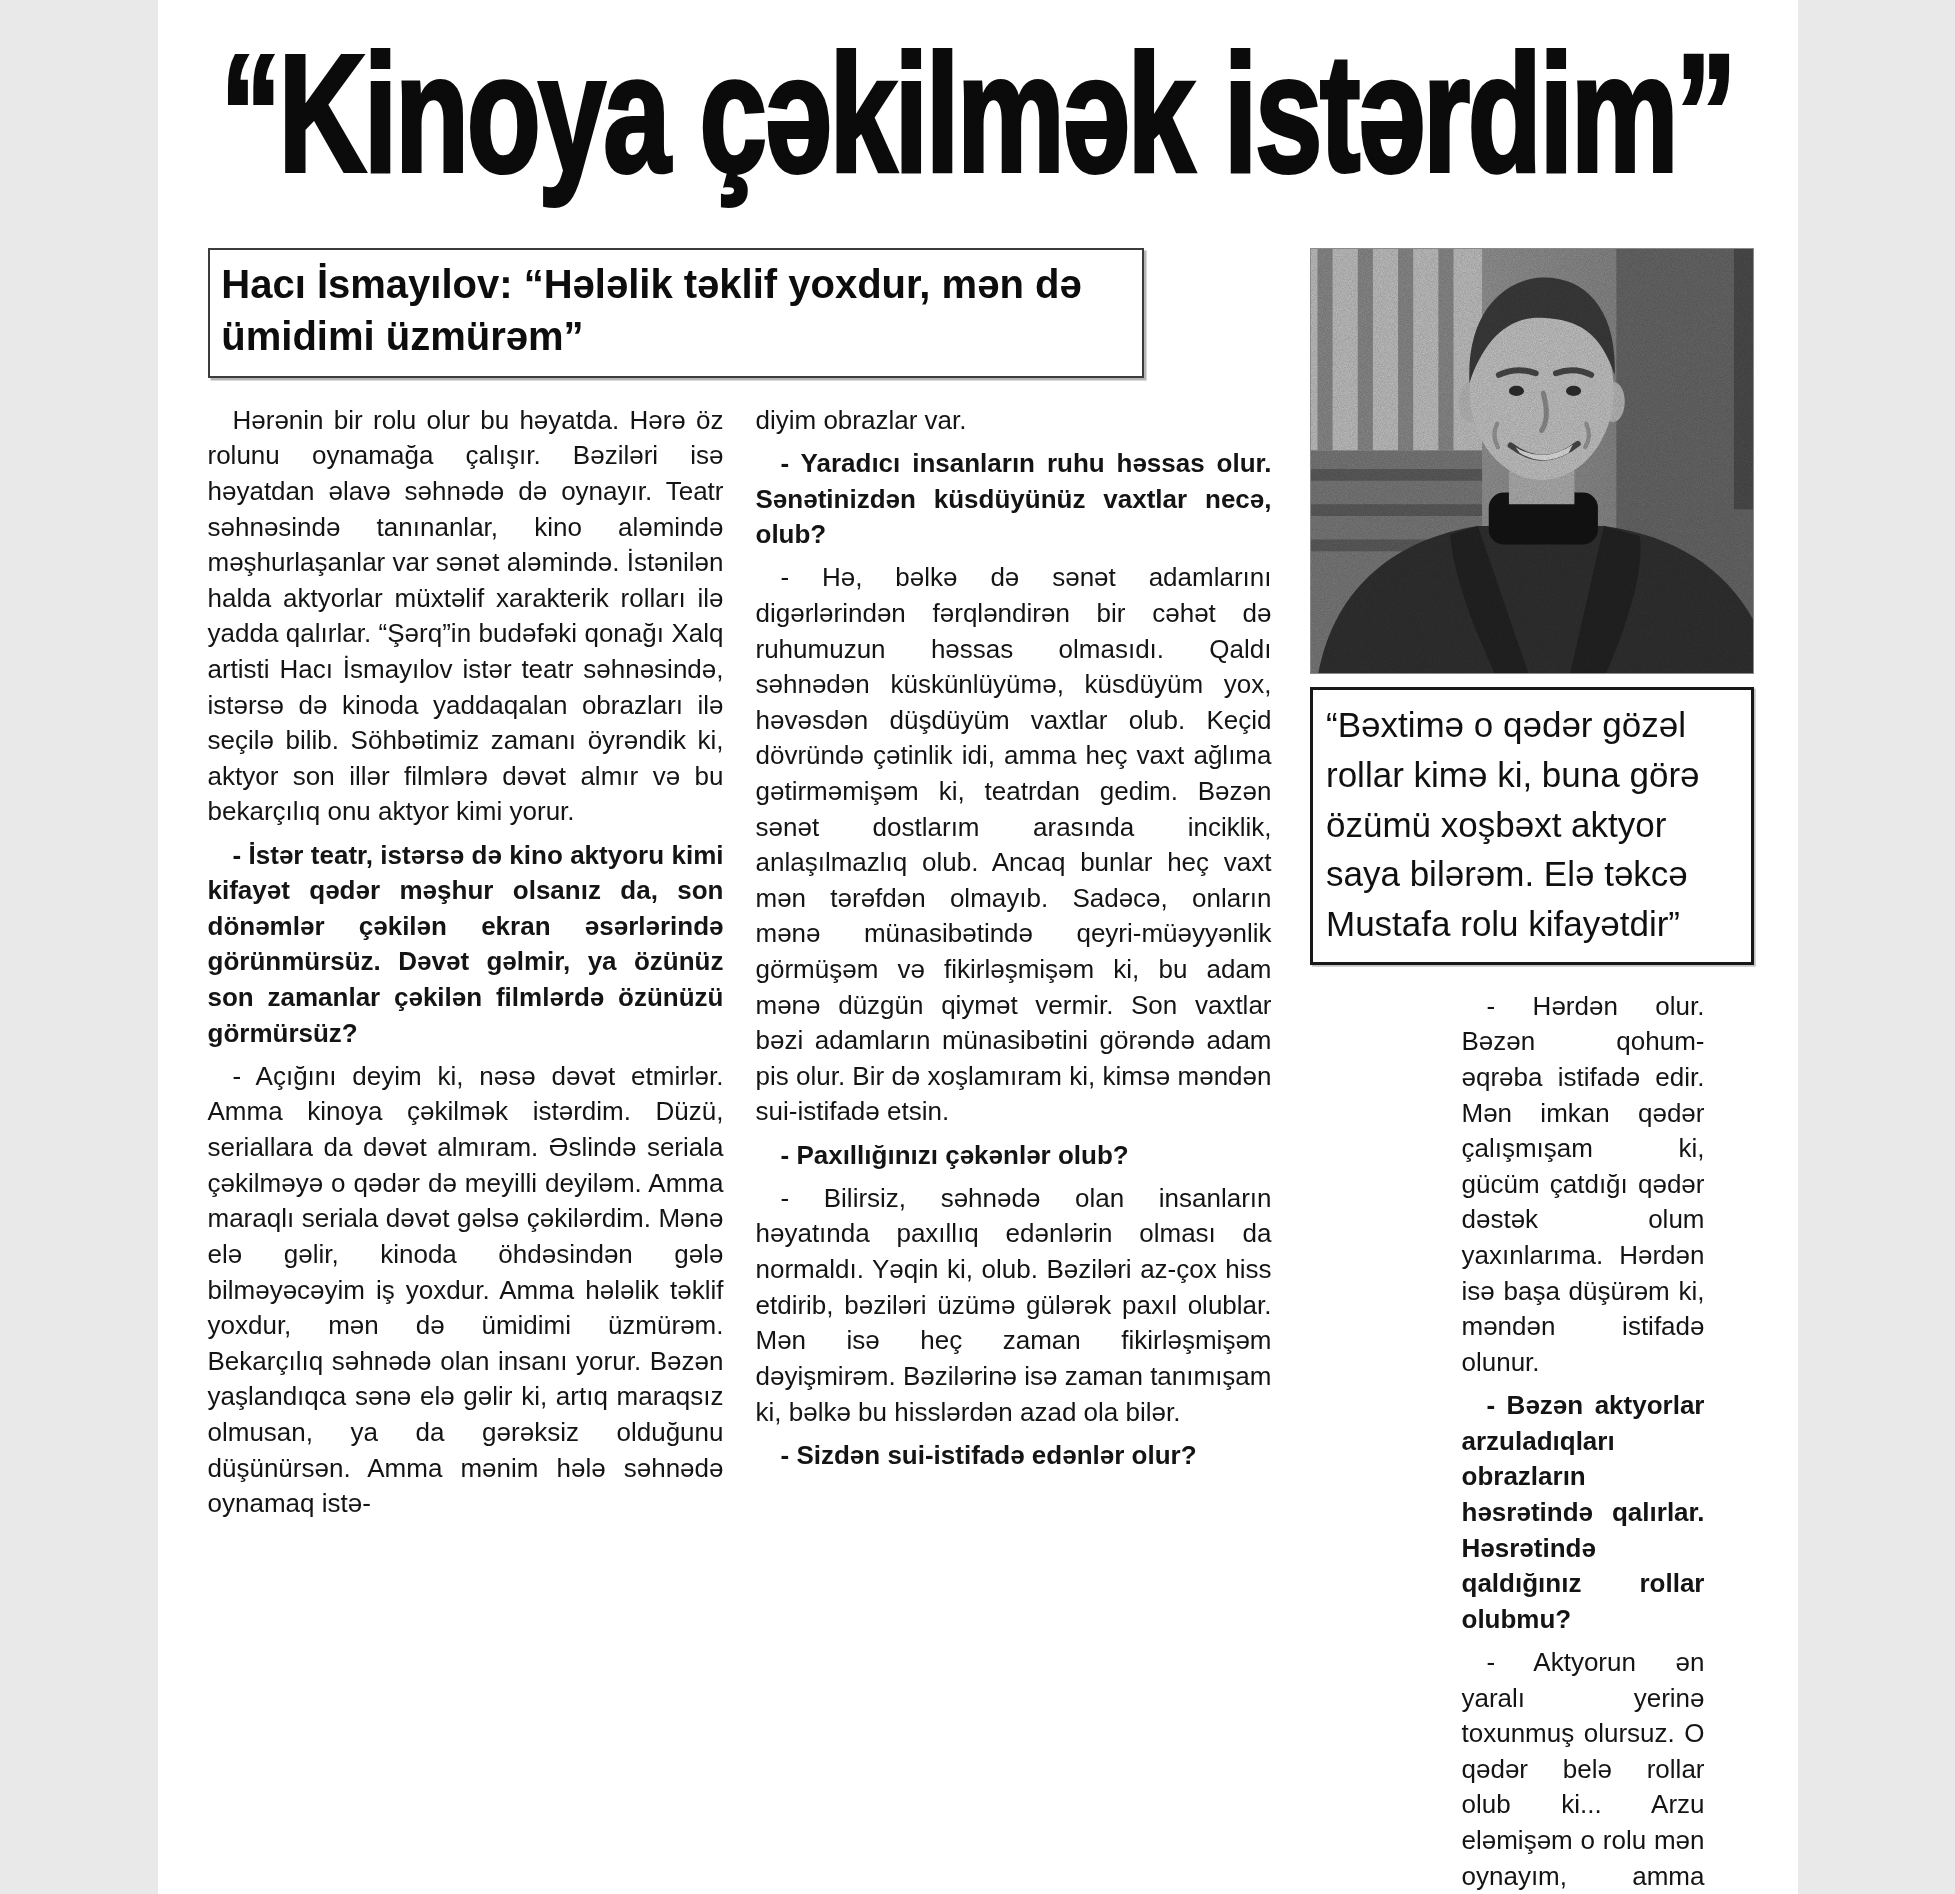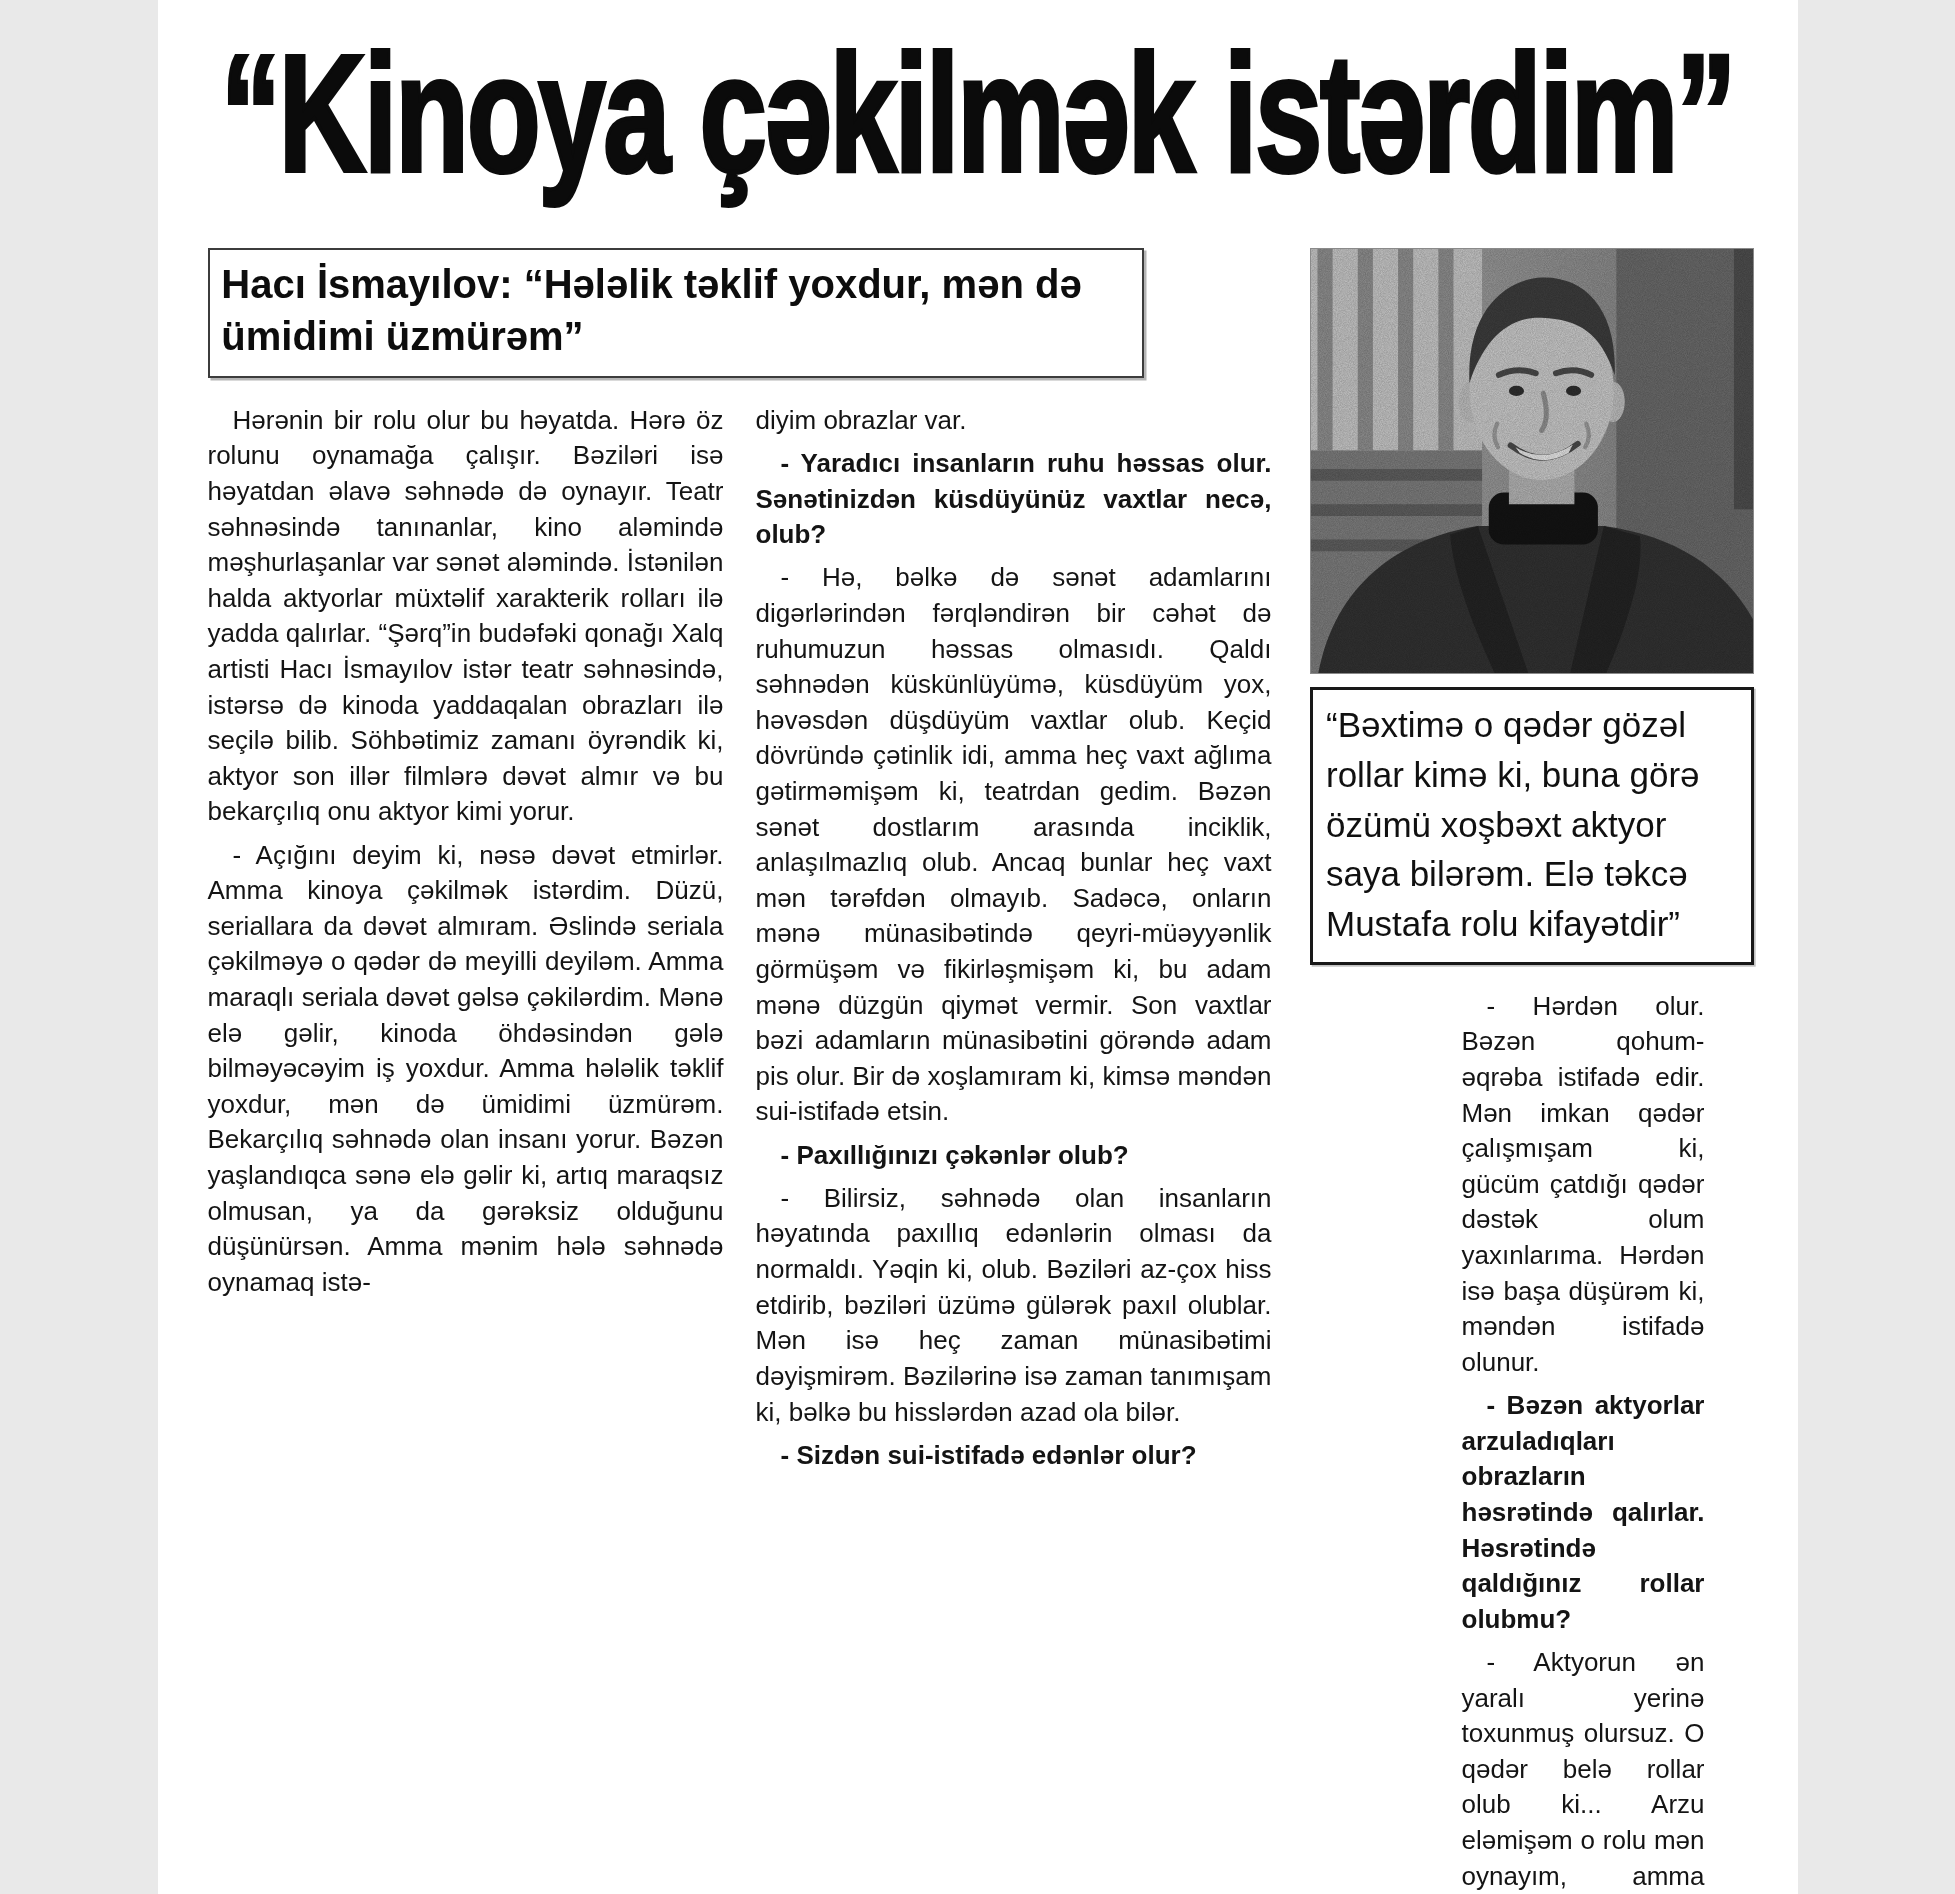--- a/index.html
+++ b/index.html
@@ -131,28 +131,29 @@
 
     <div class="left">
 
       <div class="subhead-box">
         <h2 class="subhead">Hacı İsmayılov: “Hələlik təklif yoxdur, mən də ümidimi üzmürəm”</h2>
       </div>
 
       <div class="cols">
         <div class="col">
           <p class="body-p">Hərənin bir rolu olur bu həyatda. Hərə öz rolunu oynamağa çalışır. Bəziləri isə həyatdan əlavə səhnədə də oynayır. Teatr səhnəsində tanınanlar, kino aləmində məşhurlaşanlar var sənət aləmində. İstənilən halda aktyorlar müxtəlif xarakterik rolları ilə yadda qalırlar. “Şərq”in budəfəki qonağı Xalq artisti Hacı İsmayılov istər teatr səhnəsində, istərsə də kinoda yaddaqalan obrazları ilə seçilə bilib. Söhbətimiz zamanı öyrəndik ki, aktyor son illər filmlərə dəvət almır və bu bekarçılıq onu aktyor kimi yorur.</p>
+          <p class="body-p q">- İstər teatr, istərsə də kino aktyoru kimi kifayət qədər məşhur olsanız da, son dönəmlər çəkilən ekran əsərlərində görünmürsüz. Dəvət gəlmir, ya özünüz son zamanlar çəkilən filmlərdə özünüzü görmürsüz?</p>
           <p class="body-p">- Açığını deyim ki, nəsə dəvət etmirlər. Amma kinoya çəkilmək istərdim. Düzü, seriallara da dəvət almıram. Əslində seriala çəkilməyə o qədər də meyilli deyiləm. Amma maraqlı seriala dəvət gəlsə çəkilərdim. Mənə elə gəlir, kinoda öhdəsindən gələ bilməyəcəyim iş yoxdur. Amma hələlik təklif yoxdur, mən də ümidimi üzmürəm. Bekarçılıq səhnədə olan insanı yorur. Bəzən yaşlandıqca sənə elə gəlir ki, artıq maraqsız olmusan, ya da gərəksiz olduğunu düşünürsən. Amma mənim hələ səhnədə oynamaq istə-</p>
         </div>
         <div class="col">
           <p class="body-p cont">diyim obrazlar var.</p>
           <p class="body-p q">- Yaradıcı insanların ruhu həssas olur. Sənətinizdən küsdüyünüz vaxtlar necə, olub?</p>
           <p class="body-p">- Hə, bəlkə də sənət adamlarını digərlərindən fərqləndirən bir cəhət də ruhumuzun həssas olmasıdı. Qaldı səhnədən küskünlüyümə, küsdüyüm yox, həvəsdən düşdüyüm vaxtlar olub. Keçid dövründə çətinlik idi, amma heç vaxt ağlıma gətirməmişəm ki, teatrdan gedim. Bəzən sənət dostlarım arasında inciklik, anlaşılmazlıq olub. Ancaq bunlar heç vaxt mən tərəfdən olmayıb. Sadəcə, onların mənə münasibətində qeyri-müəyyənlik görmüşəm və fikirləşmişəm ki, bu adam mənə düzgün qiymət vermir. Son vaxtlar bəzi adamların münasibətini görəndə adam pis olur. Bir də xoşlamıram ki, kimsə məndən sui-istifadə etsin.</p>
           <p class="body-p q">- Paxıllığınızı çəkənlər olub?</p>
-          <p class="body-p">- Bilirsiz, səhnədə olan insanların həyatında paxıllıq edənlərin olması da normaldı. Yəqin ki, olub. Bəziləri az-çox hiss etdirib, bəziləri üzümə gülərək paxıl olublar. Mən isə heç zaman münasibətimi dəyişmirəm. Bəzilərinə isə zaman tanımışam ki, bəlkə bu hisslərdən azad ola bilər.</p>
+          <p class="body-p">- Bilirsiz, səhnədə olan insanların həyatında paxıllıq edənlərin olması da normaldı. Yəqin ki, olub. Bəziləri az-çox hiss etdirib, bəziləri üzümə gülərək paxıl olublar. Mən isə heç zaman fikirləşmişəm dəyişmirəm. Bəzilərinə isə zaman tanımışam ki, bəlkə bu hisslərdən azad ola bilər.</p>
           <p class="body-p q">- Sizdən sui-istifadə edənlər olur?</p>
         </div>
       </div>
     </div>
 
     <div class="right">
 
       <div class="photo" role="img" aria-label="black-and-white portrait photo of a smiling man in a dark jacket and turtleneck">
         <svg viewBox="0 0 919 505" preserveAspectRatio="xMidYMid slice">
           <defs>

